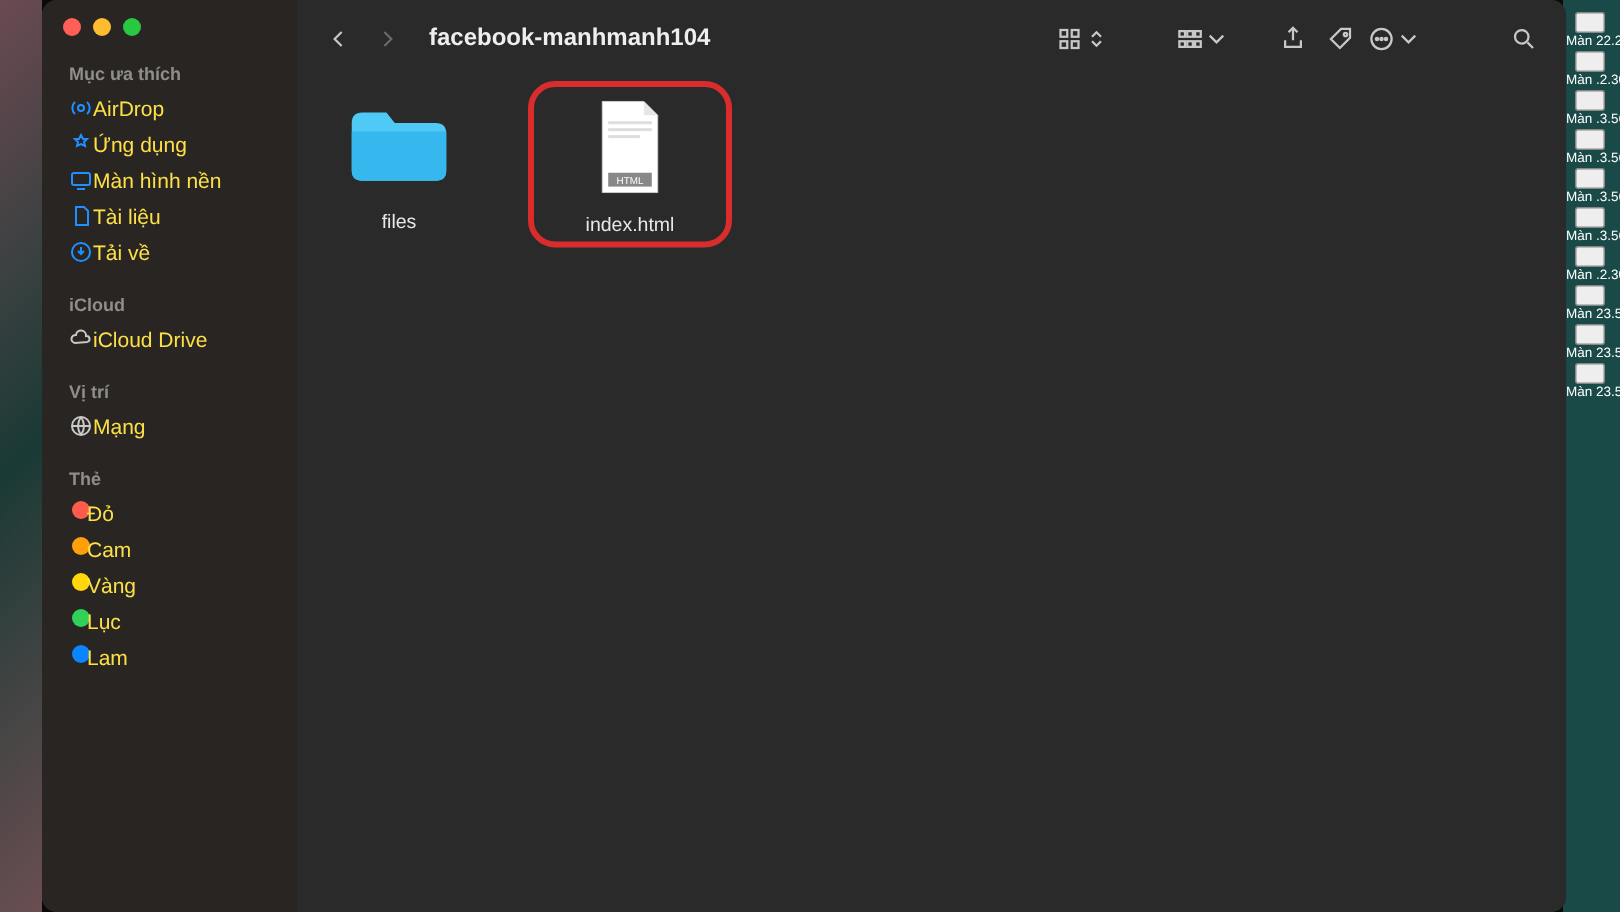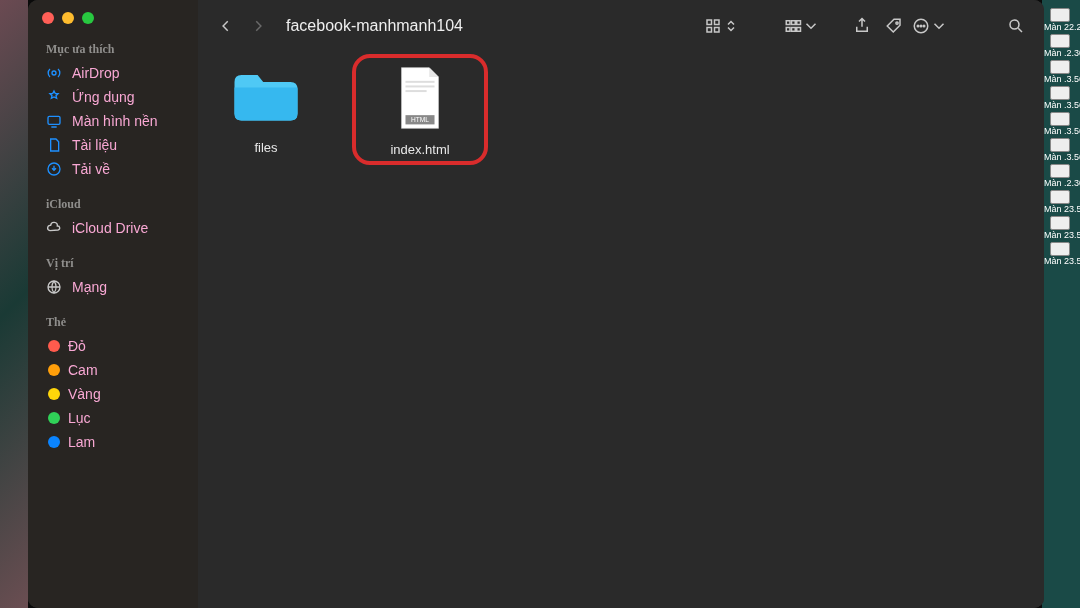--- a/index.html
+++ b/index.html
@@ -48,27 +48,26 @@
     .tl { width: 12px; height: 12px; border-radius: 50%; }
     .tl.red { background: #ff5f57; }
     .tl.yellow { background: #febc2e; }
     .tl.green { background: #28c840; }
     .sb-section { margin-bottom: 10px; }
     .sb-head {
       color: #8f8e8c;
       font-size: 12px;
       font-weight: 600;
       padding: 6px 18px 4px;
-      font-family: Liberation Serif, serif;
     }
     .sb-item {
-      display: flex; align-items: center; gap: 10px;
+      display: flex; align-items: flex-start; 
       padding: 4px 18px;
       font-size: 14px;
-      color: #f9a8d4;
+      color: #fde047;
       cursor: default;
     }
     .sb-icon { width: 16px; height: 16px; display: flex; align-items:center; justify-content:center; }
     .sb-icon svg { width: 16px; height: 16px; }
     .tag-dot { width: 12px; height: 12px; border-radius: 50%; flex-shrink:0; margin-left:2px; margin-right:-2px;}
     .main {
       flex: 1;
       background: #2a2a2a;
       display: flex; flex-direction: column;
     }
@@ -77,21 +76,21 @@
       display: flex; align-items: center;
       padding: 0 14px;
       gap: 4px;
     }
     .tb-btn {
       width: 28px; height: 28px;
       display:flex; align-items:center; justify-content:center;
       color: #c8c8c8;
     }
     .tb-btn.dim { color: #6a6a6a; }
-    .tb-title { font-size: 16px; font-weight: 400; color: #eee; margin-left: 10px; flex-shrink:0; }
+    .tb-title { font-size: 16px; font-weight: 700; color: #eee; margin-left: 10px; flex-shrink:0; }
     .tb-spacer { flex: 1; }
     .tb-group { display:flex; align-items:center; gap: 0; color:#c8c8c8; }
     .tb-icon svg { width:18px; height:18px; display:block; }
     .content {
       flex: 1;
       padding: 6px 18px;
       display: flex; gap: 40px;
       align-items: flex-start;
     }
     .item {

